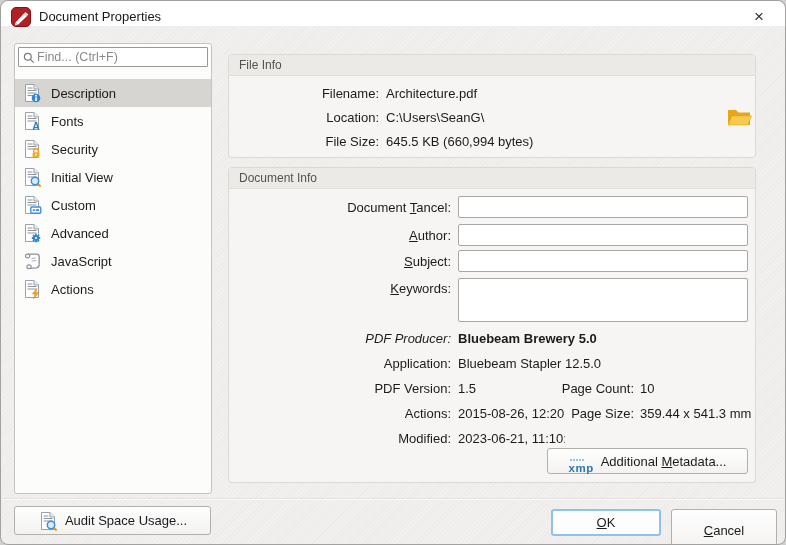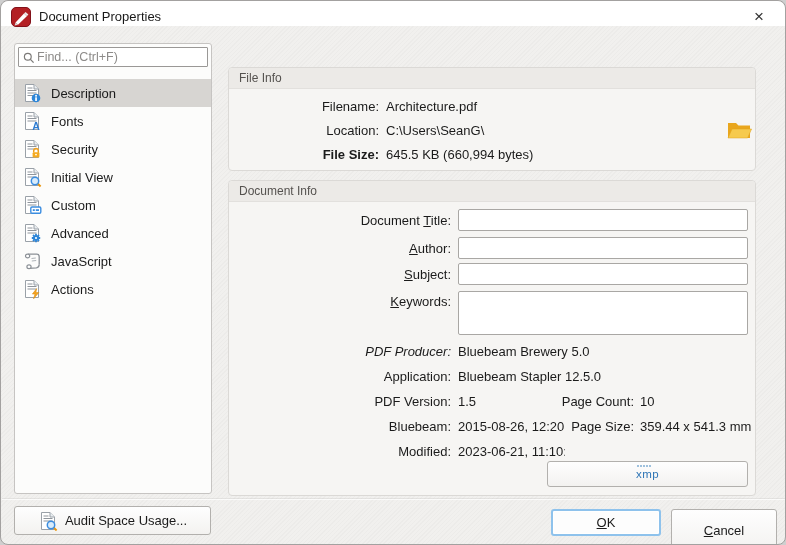--- a/index.html
+++ b/index.html
@@ -47,21 +47,21 @@
   .sb-list{ position:absolute; left:0; top:35px; width:196px; }
   .sb-item{
     height:28px; display:flex; align-items:center; gap:9px;
     padding-left:7px; font-size:13px; color:#1b1b1b; cursor:default;
   }
   .sb-item.selected{ background:#d7d5d2; }
   .sb-icon{ width:20px; height:20px; flex:0 0 20px; }
   
   .group{
     position:absolute; left:227px; width:528px;
-    background:#f6f5f3; border:1px solid #dbd9d6; border-radius:4px;margin-top:13px;
+    background:#f6f5f3; border:1px solid #dbd9d6; border-radius:4px;
   }
   .group-hd{
     height:21px; line-height:21px; background:#eceae7;
     border-bottom:1px solid #e2e0dd; border-radius:4px 4px 0 0;
     font-size:12px; color:#55524f; padding-left:10px;
   }
   .g-fileinfo{ top:53px; height:104px; }
   .g-docinfo{ top:166px; height:316px; }
   .row-label{
     position:absolute; left:0; width:222px; text-align:right;
@@ -82,21 +82,21 @@
   .clip{ max-width:107px; overflow:hidden; }
   .key{ text-decoration:underline; }
   
   .btn{
     position:absolute; border:1px solid #b2b0ad; border-radius:3px;
     background:linear-gradient(#fefefe,#f3f2f0);
     font-family:"Liberation Sans",sans-serif; font-size:13px; color:#1b1b1b;
     display:flex; align-items:center; justify-content:center; gap:7px; cursor:default;
   }
   .btn-metadata{ left:318px; top:280px; width:201px; height:26px; }
-  .xmp-logo{ color:#2e75b6; font-weight:normal; font-size:11.5px; position:relative; top:0; letter-spacing:0.5px; }
+  .xmp-logo{ color:#2e75b6; font-weight:bold; font-size:11.5px; position:relative; top:7px; letter-spacing:0.5px; }
   .xmp-logo::before{
     content:""; position:absolute; left:1px; top:-3px; width:14px; height:2px;
     background:repeating-linear-gradient(90deg,#9fc1dd 0 2px,transparent 2px 3px);
   }
   .footer-sep{ position:absolute; left:1px; top:497px; width:784px; height:1px; background:rgba(0,0,0,0.055); }
   .footer-sep2{ position:absolute; left:1px; top:498px; width:784px; height:1px; background:rgba(255,255,255,0.7); }
   .btn-audit{ left:13px; top:505px; width:197px; height:29px; }
   .btn-ok{
     left:550px; top:508px; width:110px; height:27px;
     border:2px solid #8ec2ec; box-shadow:inset 0 0 0 1px #ffffff;
@@ -252,69 +252,70 @@
 
   <div class="group g-fileinfo">
     <div class="group-hd">File Info</div>
 
     <span class="row-label fi-label" style="top:31px;">Filename:</span>
     <span class="row-value fi-value" style="top:31px;">Architecture.pdf</span>
 
     <span class="row-label fi-label" style="top:55px;">Location:</span>
     <span class="row-value fi-value" style="top:55px;">C:\Users\SeanG\</span>
 
-    <span class="row-label fi-label" style="top:79px;font-weight:bold;">File Size:</span>
+    <span class="row-label fi-label" style="top:79px;">File Size:</span>
     <span class="row-value fi-value" style="top:79px;">645.5 KB (660,994 bytes)</span>
 
     <span class="folder-btn">
       <svg width="26" height="24" viewBox="0 0 26 24">
         <path d="M2 5 h8 l2.5 2.5 H24 V20 H2 Z" fill="#e9a61d"></path>
         <path d="M2 20 L6 11 H25.6 L21.6 20 Z" fill="#f6ca4e" stroke="#e0a31c" stroke-width="0.5"></path>
       </svg>
     </span>
   </div>
 
   <div class="group g-docinfo">
     <div class="group-hd">Document Info</div>
 
-    <span class="row-label" style="top:32px;"><span>Document </span><span class="key">T</span><span>itle:</span></span>
+    <span class="row-label" style="top:32px;"><span>Document </span><span class="key">T</span><span>ancel:</span></span>
     <input class="txt" style="top: 28px;" type="text" value="">
 
     <span class="row-label" style="top:60px;"><span></span><span class="key">A</span><span>uthor:</span></span>
     <input class="txt" style="top: 56px;" type="text" value="">
 
     <span class="row-label" style="top:86px;"><span></span><span class="key">S</span><span>ubject:</span></span>
     <input class="txt" style="top: 82px;" type="text" value="">
 
     <span class="row-label" style="top:113px;"><span></span><span class="key">K</span><span>eywords:</span></span>
     <textarea class="txt" style="top: 110px;"></textarea>
 
     <span class="row-label" style="top:163px;font-style:italic;">PDF Producer:</span>
-    <span class="row-value" style="left:229px; top:163px;">Bluebeam Brewery 5.0</span>
+    <span class="row-value" style="left:229px; top:163px;font-weight:bold;">Bluebeam Brewery 5.0</span>
 
     <span class="row-label" style="top:188px;">Application:</span>
     <span class="row-value" style="left:229px; top:188px;">Bluebeam Stapler 12.5.0</span>
 
     <span class="row-label" style="top:213px;">PDF Version:</span>
     <span class="row-value" style="left:229px; top:213px;">1.5</span>
 
-    <span class="row-label" style="top:238px;">Bluebeam:</span>
+    <span class="row-label" style="top:238px;">Actions:</span>
     <span class="row-value clip" style="left:229px; top:238px;">2015-08-26, 12:20:49 PM</span>
 
     <span class="row-label" style="top:263px;">Modified:</span>
     <span class="row-value clip" style="left:229px; top:263px;">2023-06-21, 11:10:55 AM</span>
 
     <span class="row-label" style="left:250px; width:155px; top:213px;">Page Count:</span>
     <span class="row-value" style="left:411px; top:213px;">10</span>
 
     <span class="row-label" style="left:250px; width:155px; top:238px;">Page Size:</span>
     <span class="row-value" style="left:411px; top:238px;">359.44 x 541.3 mm</span>
 
     <div class="btn btn-metadata">
       <span class="xmp-logo">xmp</span>
+      <span><span>Additional </span><span class="key">M</span><span>etadata...</span></span>
     </div>
   </div>
 
   <div class="footer-sep"></div>
   <div class="footer-sep2"></div>
 
   <div class="btn btn-audit">
     <span style="display:flex;">
       <svg width="20" height="20" viewBox="0 0 20 20">
         <path d="M3.5 1.5 H12 L16.5 6 V18.5 H3.5 Z" fill="#fff" stroke="#9aa1a8"></path>

